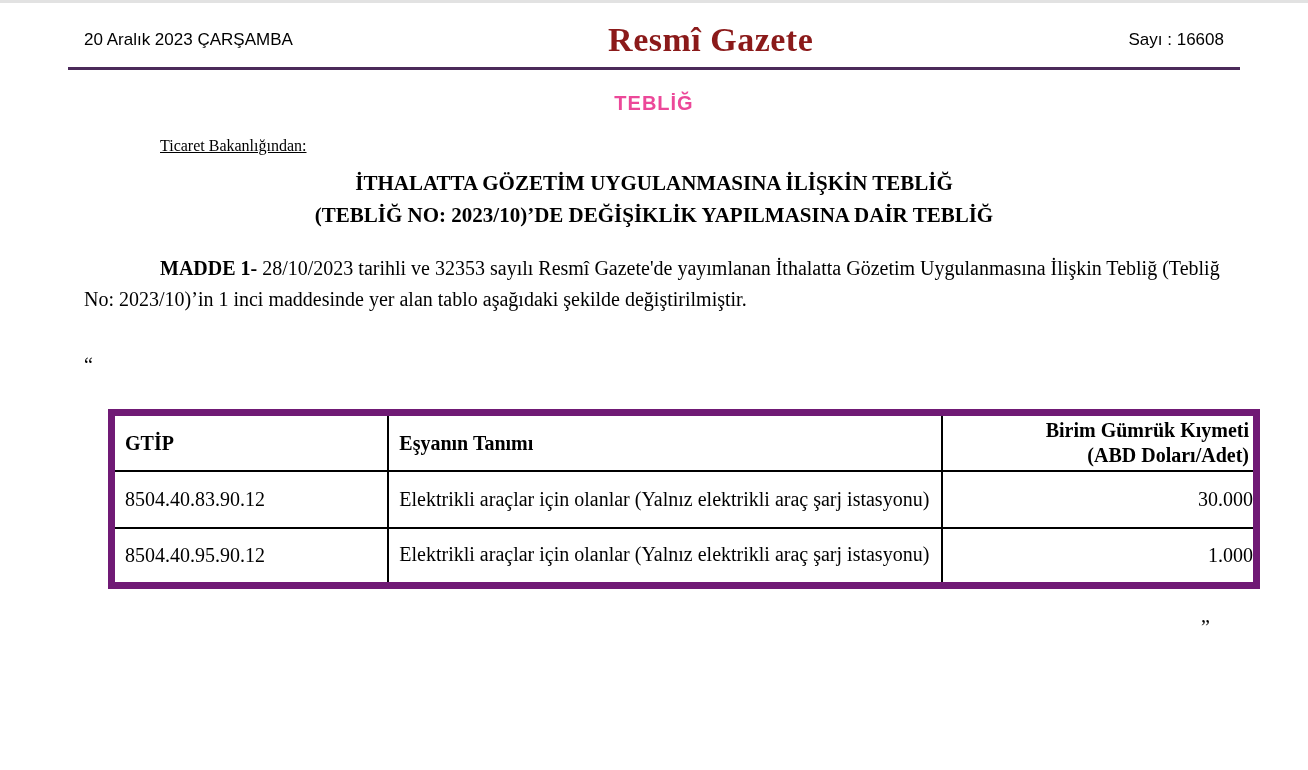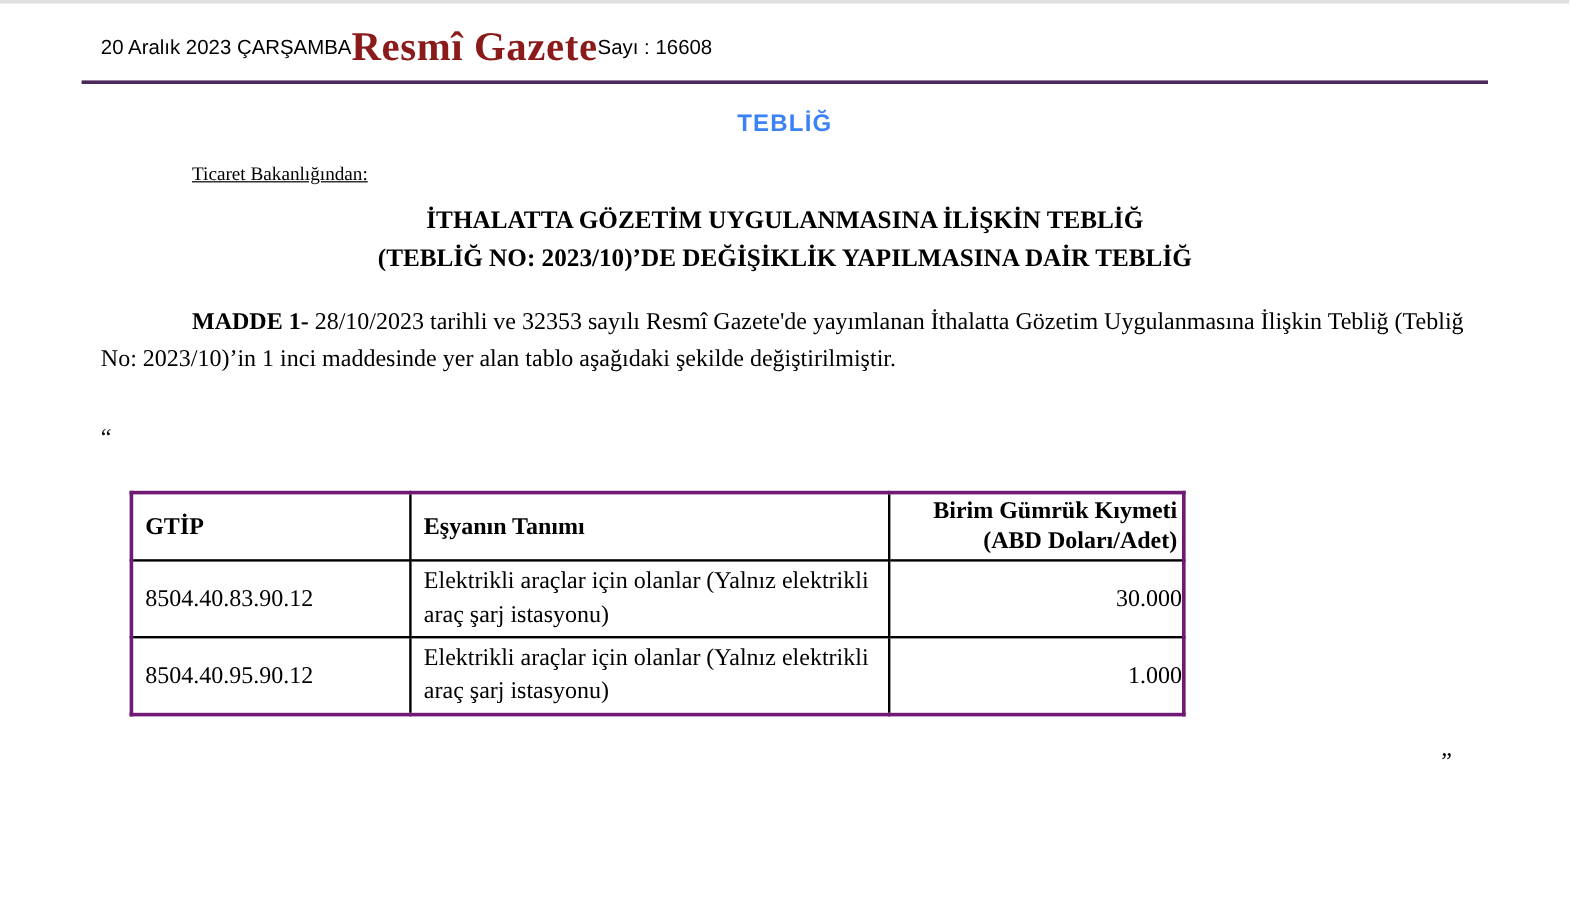--- a/index.html
+++ b/index.html
@@ -19,20 +19,21 @@
     position: relative;
   }
   .content {
     width: 1172px;
     margin: 0 auto 0 68px;
   }
   
   .masthead {
     display: flex;
     align-items: center;
+    justify-content: space-between;
     padding: 18px 16px 8px 16px;
     border-bottom: 3px solid #4b2a5a;
   }
   .masthead .date,
   .masthead .issue {
     font-family: "Liberation Sans", sans-serif;
     font-size: 17px;
     color: #000000;
     white-space: nowrap;
   }
@@ -45,21 +46,21 @@
     white-space: nowrap;
   }
   
   .section-heading {
     margin-top: 22px;
     text-align: center;
     font-family: "Liberation Sans", sans-serif;
     font-weight: bold;
     font-size: 20px;
     letter-spacing: 1px;
-    color: #3b82f6;
+    color: #ec4899;
   }
   
   .authority {
     margin: 22px 16px 0 92px;
     font-size: 16px;
     text-decoration: underline;
   }
   
   .notice-title {
     margin-top: 12px;
@@ -85,23 +86,23 @@
   }
   .close-quote {
     margin: 28px 30px 0 0;
     text-align: right;
     font-size: 20px;
     line-height: 20px;
   }
   
   .table-wrap { margin: 34px 40px 0 40px; }
   table.gtip-table {
-    width: 880px;
+    width: 1152px;
     border-collapse: collapse;
-    border: 3px solid #701a75;
+    border: 7px solid #701a75;
     font-size: 20px;
   }
   .gtip-table th, .gtip-table td {
     border: 2px solid #000000;
     vertical-align: middle;
   }
   .gtip-table col.c1 { width: 264px; }
   .gtip-table col.c2 { width: 528px; }
   .gtip-table col.c3 { width: 300px; }
   .gtip-table th { font-weight: bold; height: 53px; }

